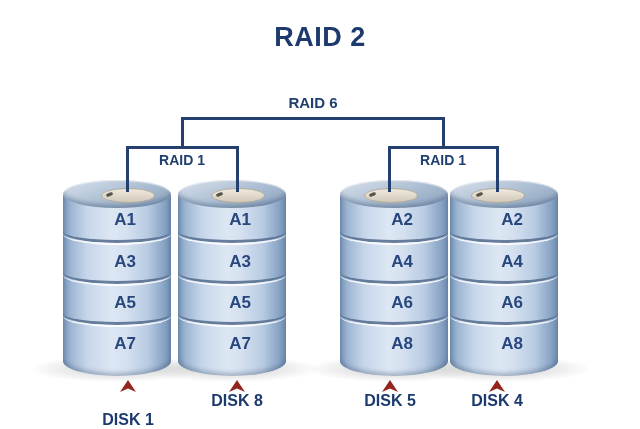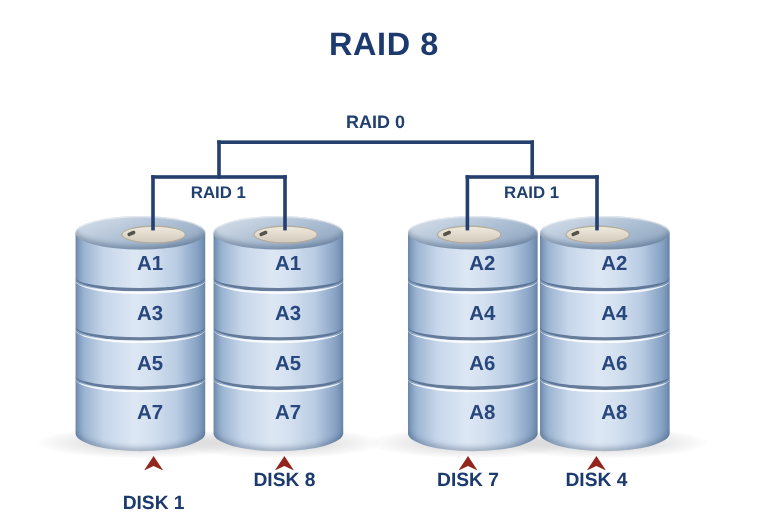--- a/index.html
+++ b/index.html
@@ -58,23 +58,23 @@
   .disk-label{
     position:absolute;top:392px;width:90px;text-align:center;
     font-size:16px;font-weight:bold;color:#1c3a6e;z-index:7;
   }
 </style>
 </head>
 <body>
 
 <div id="stage">
 
-  <div class="title">RAID 8</div>
+  <div class="title">RAID 2</div>
 
-  <div class="node-label" style="left:253px;top:94px;width:120px;">RAID 0</div>
+  <div class="node-label" style="left:253px;top:94px;width:120px;">RAID 6</div>
   <div class="line" style="left:181px;top:117px;width:264px;height:3px;"></div>
   <div class="line" style="left:181px;top:117px;width:3px;height:32px;"></div>
   <div class="line" style="left:442px;top:117px;width:3px;height:32px;"></div>
 
   <div class="node-label" style="left:122px;top:152px;width:120px;font-size:14px;">RAID 1</div>
   <div class="line" style="left:126px;top:146px;width:113px;height:3px;"></div>
   <div class="line" style="left:126px;top:146px;width:3px;height:46px;"></div>
   <div class="line" style="left:236px;top:146px;width:3px;height:46px;"></div>
 
   <div class="node-label" style="left:383px;top:152px;width:120px;font-size:14px;">RAID 1</div>
@@ -154,16 +154,16 @@
     <div class="slot" style="left:26px;"></div>
   </div>
 
   <div class="pointer" style="left:120px;"></div>
   <div class="pointer" style="left:229px;"></div>
   <div class="pointer" style="left:382px;"></div>
   <div class="pointer" style="left:489px;"></div>
 
   <div class="disk-label" style="left:83px;margin-top:19px;">DISK 1</div>
   <div class="disk-label" style="left:192px;">DISK 8</div>
-  <div class="disk-label" style="left:345px;">DISK 7</div>
+  <div class="disk-label" style="left:345px;">DISK 5</div>
   <div class="disk-label" style="left:452px;text-align:center;">DISK 4</div>
 
 </div>
 
 </body></html>

